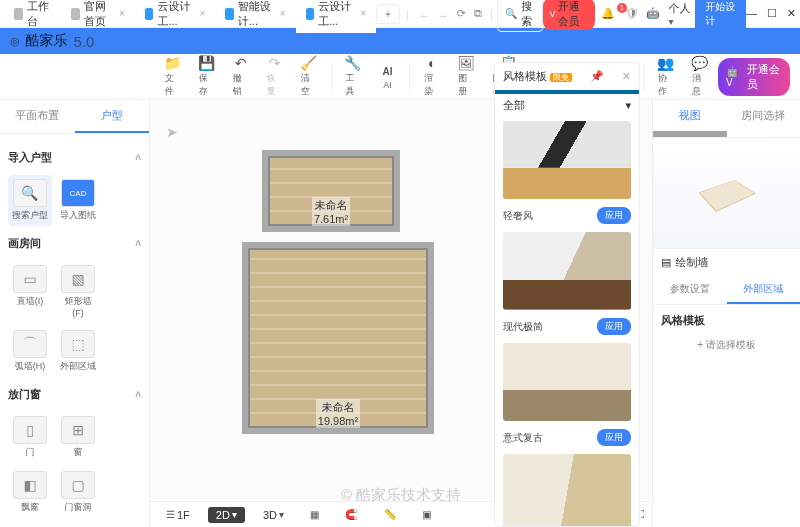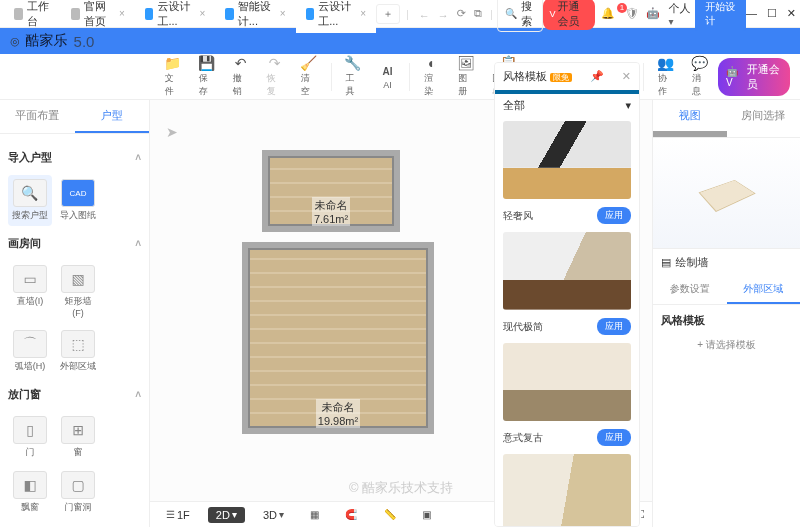--- a/index.html
+++ b/index.html
@@ -64,21 +64,21 @@
 .rptab.active{color:#3b82f6;border-bottom:6px solid #a3a3a3}
 .preview3d{height:110px;background:linear-gradient(#fff,#f3f6fb);display:flex;align-items:center;justify-content:center;position:relative}
 .cube{width:46px;height:34px;background:#f0e5d0;border:1px solid #d6c299;transform:perspective(120px) rotateX(55deg) rotateZ(-35deg)}
 .rpsec{border-top:1px solid #eee}
 .rpsechead{padding:6px 8px;font-size:11px;display:flex;align-items:center;gap:4px}
 .rpsubtabs{display:flex;border-bottom:1px solid #eee}
 .rpsubtab{flex:1;text-align:center;padding:6px 0;font-size:10px;color:#888;cursor:pointer}
 .rpsubtab.active{color:#3b82f6;border-bottom:2px solid #3b82f6}
 .rpbody{padding:8px;font-size:10px;color:#666}
 .addtpl{text-align:center;padding:10px;color:#888;font-size:10px;cursor:pointer}
-.copyright{position:absolute;bottom:30px;left:50%;transform:translateX(-50%);font-size:13px;color:#ccc}
+.copyright{position:absolute;bottom:22px;left:50%;transform:translateX(-50%);font-size:15px;color:#ccc}
 .spimg1{background:linear-gradient(120deg,#e5e5e5 40%,#2a2a2a 40% 54%,#e5e5e5 54%),linear-gradient(#d4a862,#d4a862);background-size:100% 60%,100% 40%;background-position:top,bottom;background-repeat:no-repeat}
 .spimg2{background:linear-gradient(115deg,#efefef 55%,#cdbfa5 55%),linear-gradient(#6b4a2e,#6b4a2e);background-size:100% 62%,100% 38%;background-position:top,bottom;background-repeat:no-repeat}
 .spimg3{background:linear-gradient(#efe7d9 60%,#9b8869 60%)}
 .spimg4{background:linear-gradient(100deg,#efe9dc 50%,#d6c49b 50%)}
 .titlebar .searchpill{display:flex;align-items:center;gap:3px;border:1px solid #eee;border-radius:4px;padding:2px 8px;font-size:10px;color:#888}
 .bell{position:relative}
 .bell::after{content:'1';position:absolute;top:-4px;right:-6px;background:#ff4d4f;color:#fff;font-size:8px;width:10px;height:10px;border-radius:50%;text-align:center;line-height:10px}
 </style>
 </head>
 <body>

